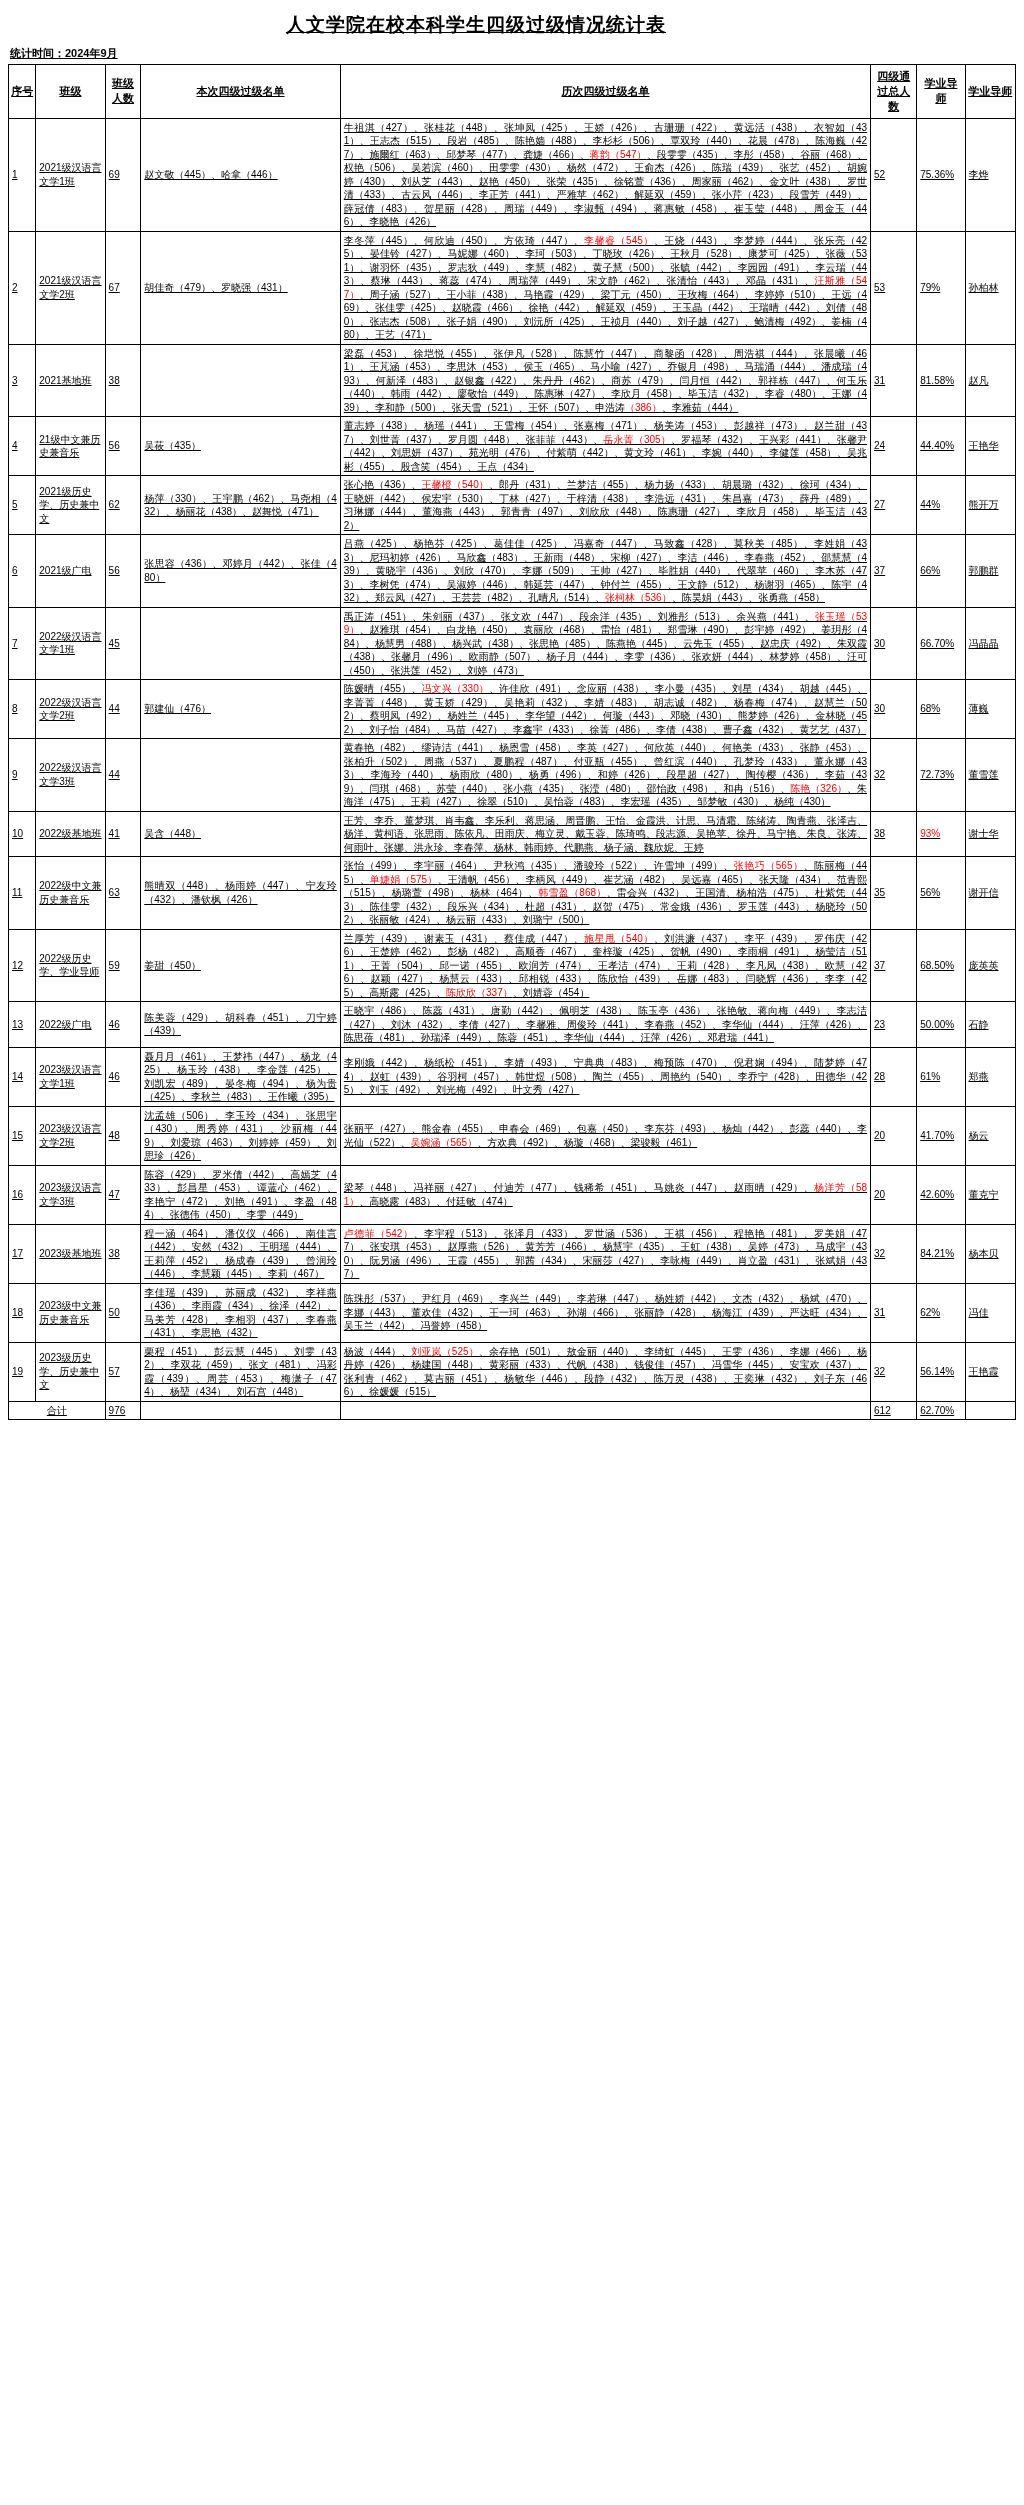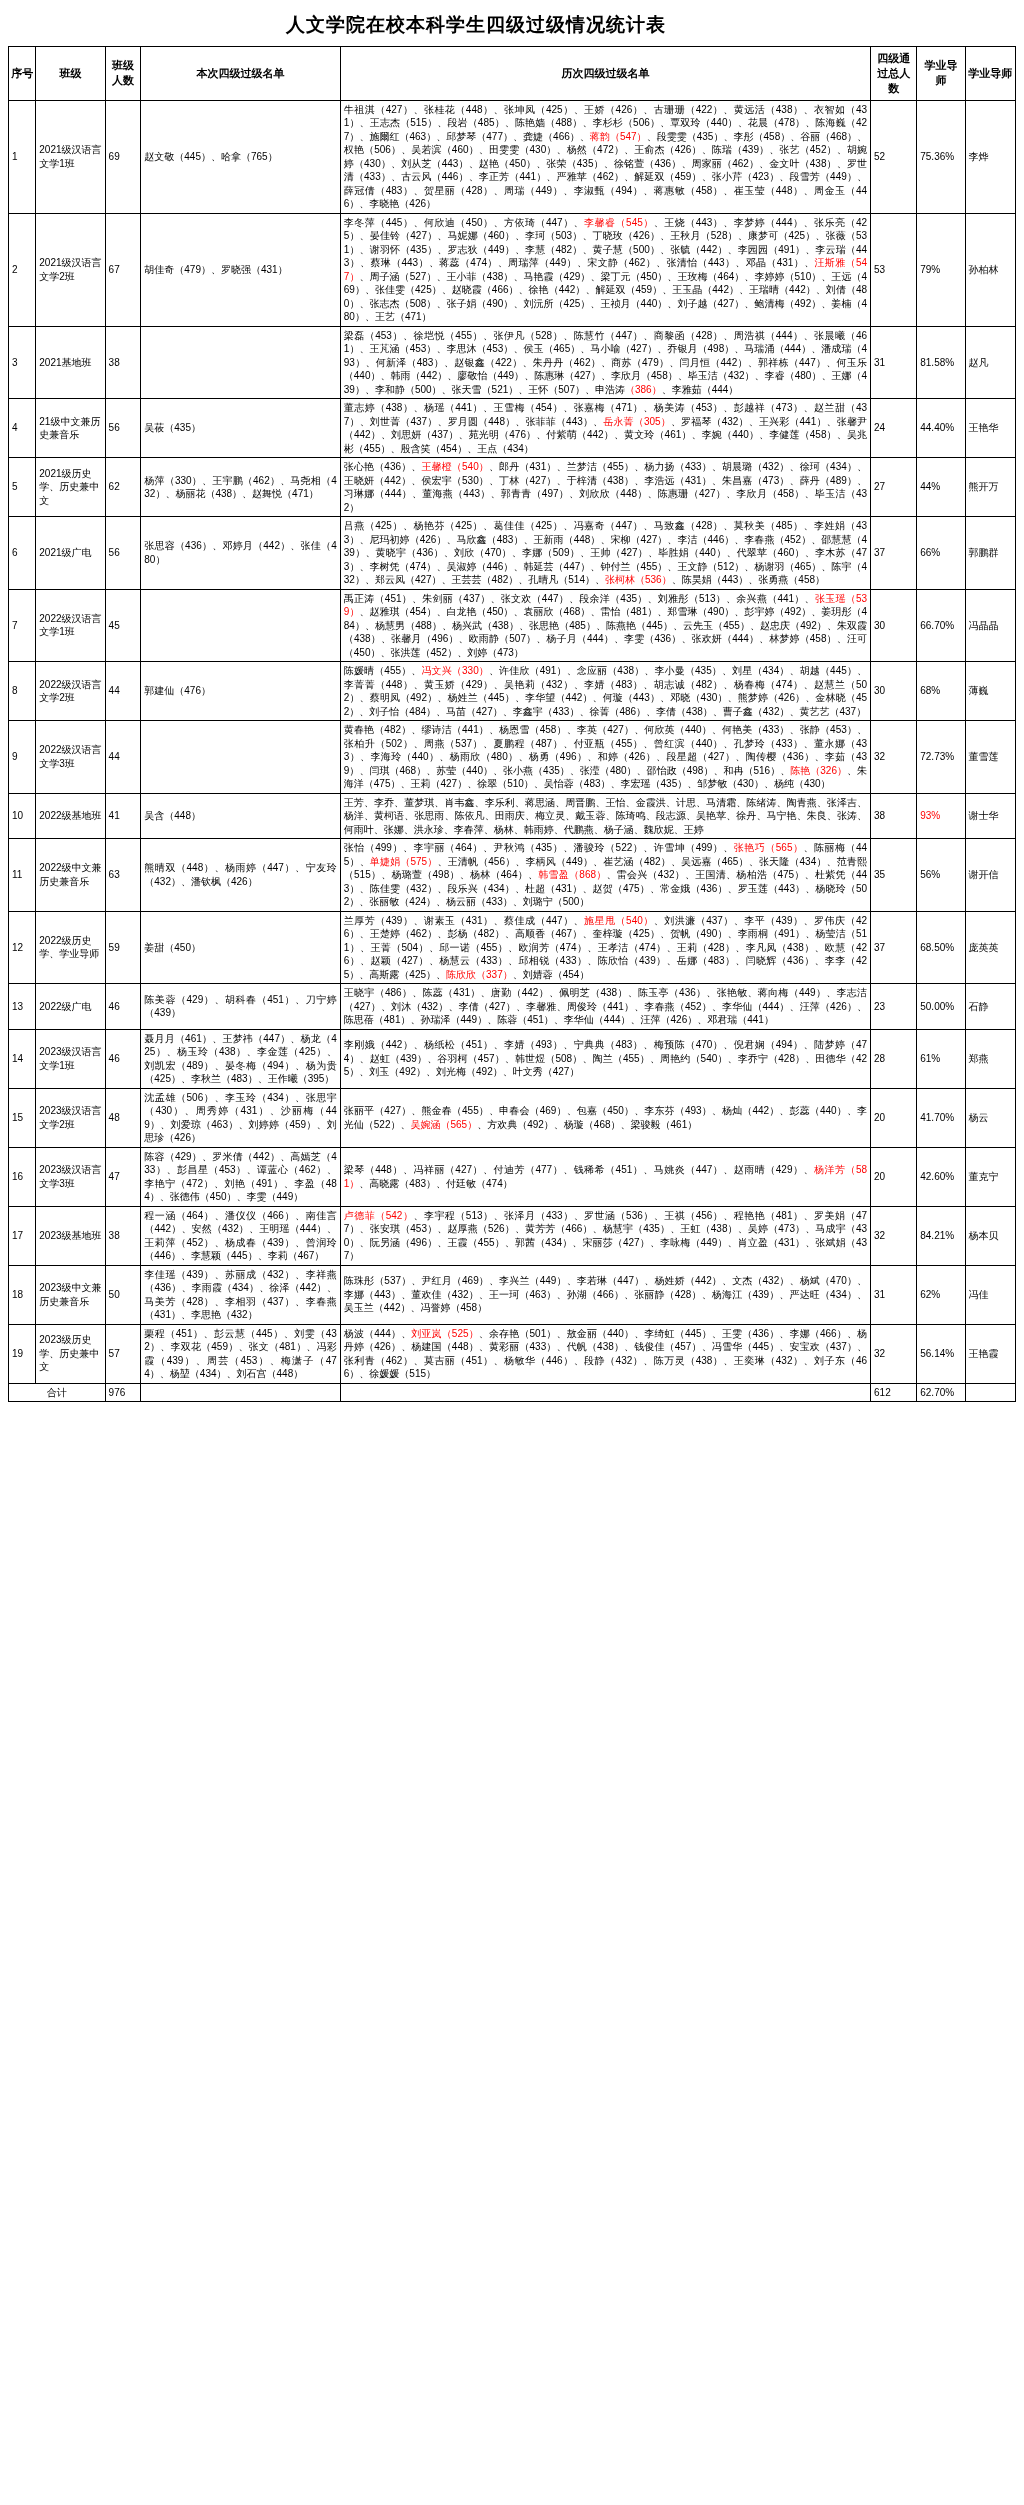--- a/index.html
+++ b/index.html
@@ -3,21 +3,21 @@
 <meta charset="utf-8">
 <style>
   html,body{margin:0;padding:0;}
   body{
     width:1024px;
     background:#ffffff;
     font-family:"Liberation Sans","DejaVu Sans",sans-serif;
     color:#000;
     -webkit-font-smoothing:none;
   }
-  .page{width:944px;box-sizing:border-box;padding:6px 0 10px 8px;}
+  .page{width:944px;box-sizing:border-box;padding:6px 0 10px 8px;text-decoration:underline;}
   .doc-title{
     text-align:center;
     font-size:19px;
     font-weight:bold;
     letter-spacing:1px;
     margin:6px 0 8px 0;
     font-family:"DejaVu Serif","Liberation Serif",serif;
   }
   .stat-line{
     font-size:11px;
@@ -57,20 +57,21 @@
   .red{color:#ff0000;}
   .tot-row td{font-weight:normal;font-size:11px;}
   .tot-label{text-align:center;}
 </style>
 </head>
 <body>
 
 <div class="page">
 
   <div class="doc-title">人文学院在校本科学生四级过级情况统计表</div>
+  <div class="stat-line">统计时间：2024年9月</div>
 
   <table class="main">
     <colgroup>
       <col class="c-seq">
         <col class="c-class">
         <col class="c-num">
         <col class="c-this">
       <col class="c-prev">
         <col class="c-total">
         <col class="c-rate">
@@ -86,21 +87,21 @@
         <th>四级通过总人数</th>
         <th>学业导师</th>
         <th>学业导师</th>
       </tr>
     </thead>
     <tbody id="tbody">
         <tr>
           <td>1</td>
           <td>2021级汉语言文学1班</td>
           <td>69</td>
-          <td class="namecell">赵文敬（445）、哈拿（765）</td>
+          <td class="namecell">赵文敬（445）、哈拿（446）</td>
           <td class="namecell">牛祖淇（427）、张桂花（448）、张坤凤（425）、王娇（426）、古珊珊（422）、黄远活（438）、衣智如（431）、王志杰（515）、段岩（485）、陈艳嫱（488）、李杉杉（506）、覃双玲（440）、花晨（478）、陈海巍（427）、施爾红（463）、邱梦琴（477）、龚婕（466）、<span class="red">蒋韵（547）</span>、段雯雯（435）、李彤（458）、谷丽（468）、权艳（506）、吴若滨（460）、田雯雯（430）、杨然（472）、王俞杰（426）、陈瑞（439）、张艺（452）、胡婉婷（430）、刘从芝（443）、赵艳（450）、张荣（435）、徐铭萱（436）、周家丽（462）、金文叶（438）、罗世清（433）、古云风（446）、李正芳（441）、严雅苹（462）、解延双（459）、张小芹（423）、段雪芳（449）、薛冠倩（483）、贺星丽（428）、周瑞（449）、李淑甄（494）、蒋惠敏（458）、崔玉莹（448）、周金玉（446）、李晓艳（426）</td>
           <td>52</td>
           <td>75.36%</td>
           <td>李烨</td>
         </tr>
         <tr>
           <td>2</td>
           <td>2021级汉语言文学2班</td>
           <td>67</td>
           <td class="namecell">胡佳奇（479）、罗晓强（431）</td>

